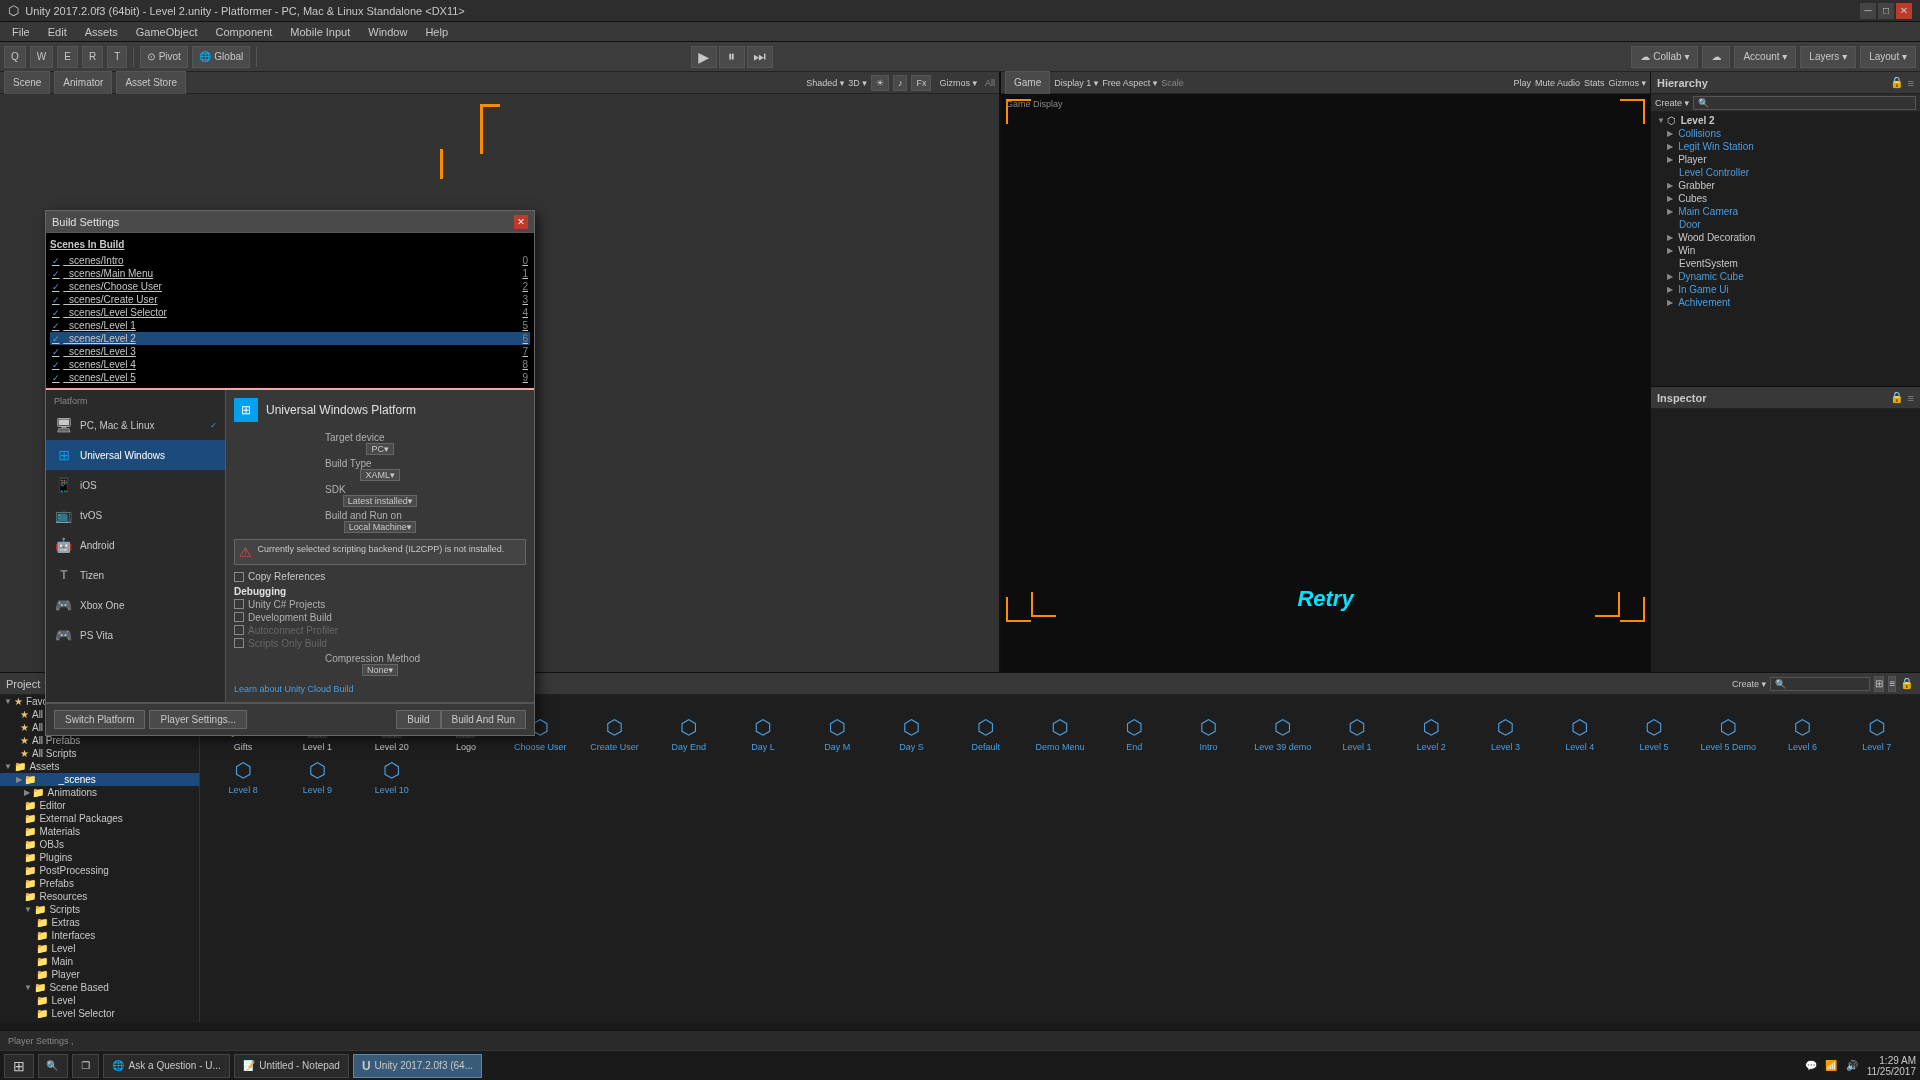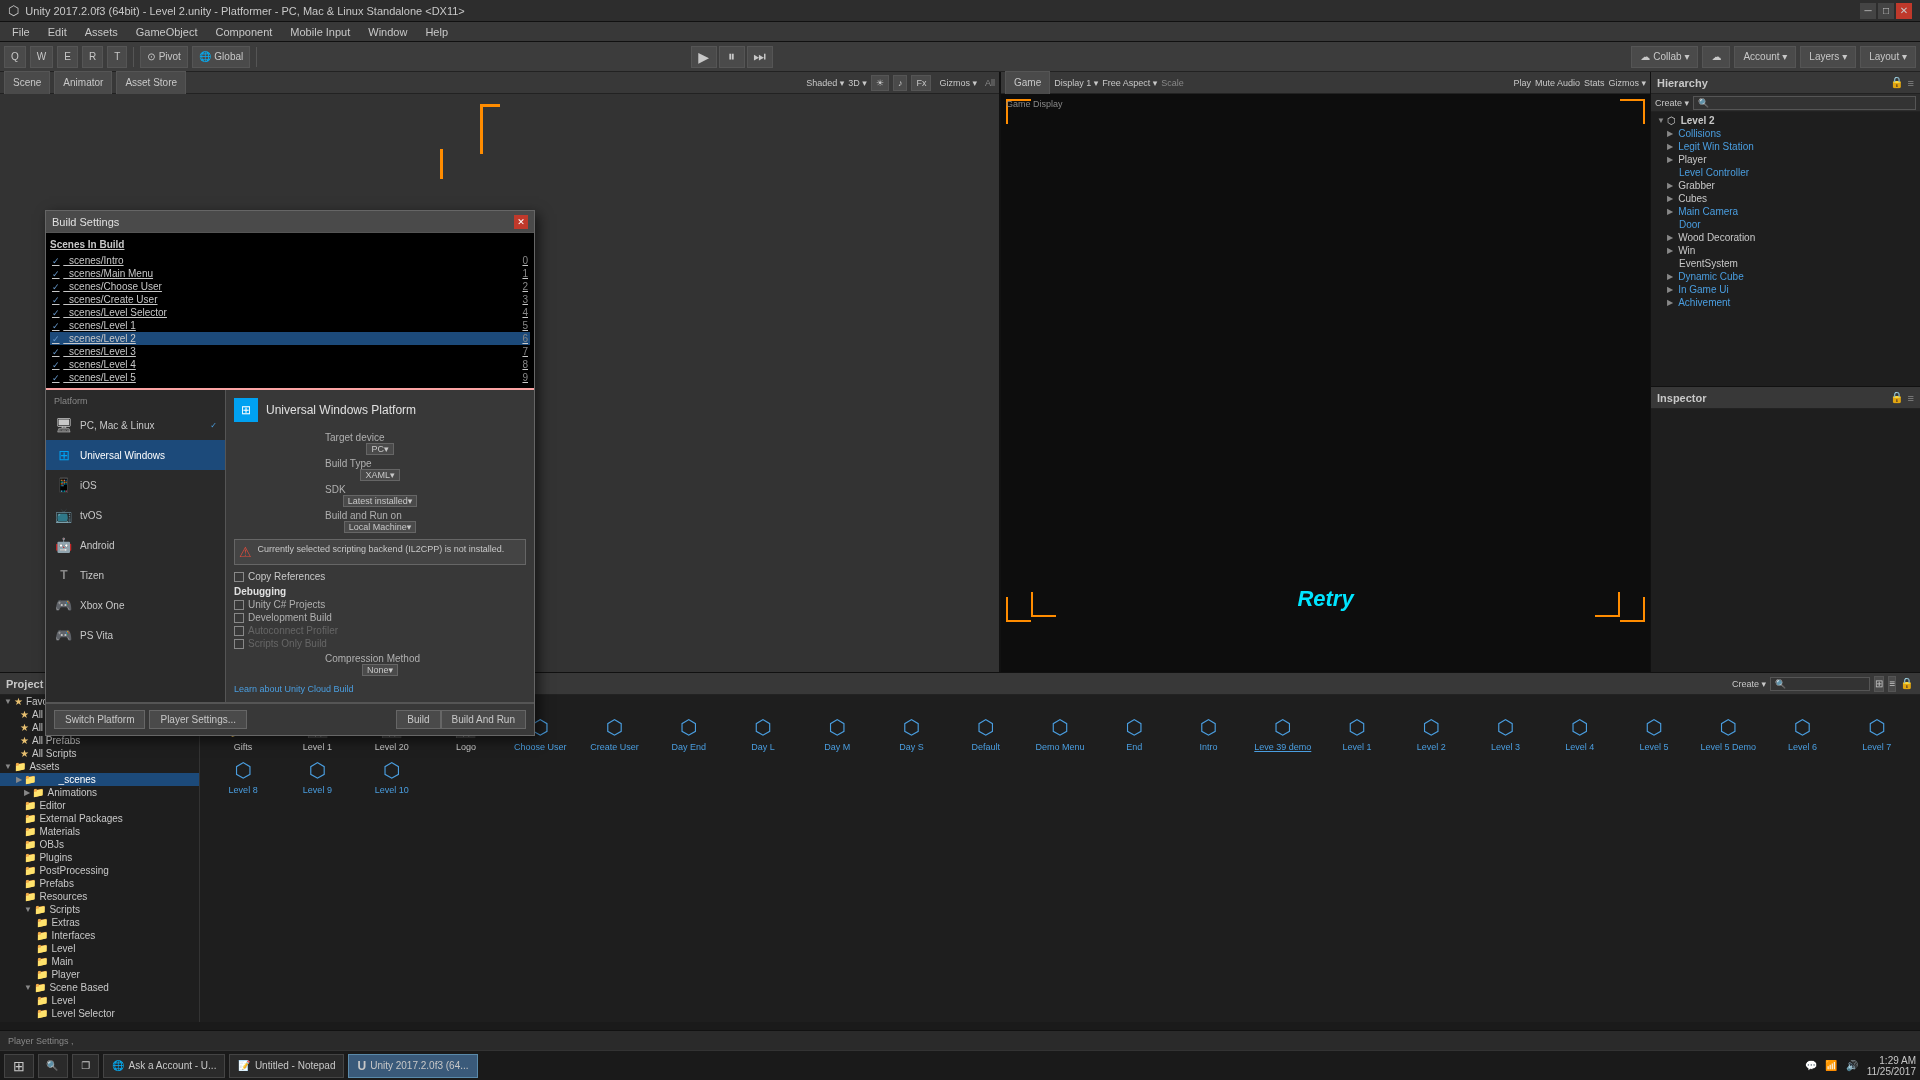--- a/index.html
+++ b/index.html
@@ -410,21 +410,21 @@
       background: transparent;
     }
     .section-header { font-size: 10px; font-weight: bold; color: #e0e0e0; margin: 4px 0 2px; }
     .debug-check {
       width: 10px; height: 10px;
       border: 1px solid #888;
       background: transparent;
       margin-right: 4px;
     }
     .debug-row {
-      display: flex; align-items: center; margin-bottom: 2px; font-size: 10px;
+      display: flex; margin-bottom: 2px; font-size: 10px;
       color: #b0b0b0;
     }
     .cloud-link { color: #4a9ee0; font-size: 9px; cursor: pointer; }
     #dialog-footer {
       display: flex;
       justify-content: space-between;
       align-items: center;
       padding: 6px 8px;
       background: #383838;
       border-top: 1px solid #555;
@@ -745,21 +745,21 @@
           <button style="background:none; border:none; color:#888; cursor:pointer; font-size:11px;">≡</button>
         </div>
       </div>
       <div style="flex:1; padding:4px;"></div>
     </div>
   </div>
 </div>
 
 <div id="project-panel" style="display:flex; width:100%; height:350px; background:#1e1e1e; border-top:1px solid #111; position:relative; flex-direction:column;">
   <div id="project-header" style="height:22px; background:#383838; display:flex; align-items:center; padding:0 6px; border-bottom:1px solid #222; font-size:11px; flex-shrink:0;">
-    <span style="font-weight:bold; margin-right:4px;">Project</span>
+    <span style="font-weight:normal; margin-right:4px;">Project</span>
     <span style="font-size:10px; cursor:pointer; color:#888; margin-right:8px;">Console</span>
     <div style="margin-left:auto; display:flex; gap:4px; align-items:center;">
       <span style="font-size:9px; color:#c8c8c8; cursor:pointer;">Create ▾</span>
       <input style="height: 14px; width: 100px; background: rgb(51, 51, 51); border: 1px solid rgb(85, 85, 85); color: rgb(200, 200, 200); font-size: 9px; padding: 0px 4px;" type="text" placeholder="🔍">
       <button style="background:#4a4a4a; border:1px solid #555; color:#c8c8c8; font-size:10px; height:16px; cursor:pointer;">⊞</button>
       <button style="background:#4a4a4a; border:1px solid #555; color:#c8c8c8; font-size:10px; height:16px; cursor:pointer;">≡</button>
       <button style="background:none; border:none; color:#888; cursor:pointer; font-size:11px;">🔒</button>
     </div>
   </div>
   <div id="project-body" style="flex:1; display:flex; overflow:hidden;">
@@ -934,21 +934,21 @@
         <div class="asset-row" style="flex-direction:column; align-items:center;">
           <span style="font-size:20px; color:#4a9ee0;">⬡</span>
           <span style="font-size:9px; text-align:center; color:#4a9ee0;">End</span>
         </div>
         <div class="asset-row" style="flex-direction:column; align-items:center;">
           <span style="font-size:20px; color:#4a9ee0;">⬡</span>
           <span style="font-size:9px; text-align:center; color:#4a9ee0;">Intro</span>
         </div>
         <div class="asset-row" style="flex-direction:column; align-items:center;">
           <span style="font-size:20px; color:#4a9ee0;">⬡</span>
-          <span style="font-size:9px; text-align:center; color:#4a9ee0;text-decoration:underline;">Leve 39 demo</span>
+          <span style="font-size:9px; text-align:center; color:#4a9ee0;">Leve 39 demo</span>
         </div>
         <div class="asset-row" style="flex-direction:column; align-items:center;">
           <span style="font-size:20px; color:#4a9ee0;">⬡</span>
           <span style="font-size:9px; text-align:center; color:#4a9ee0;">Level 1</span>
         </div>
         <div class="asset-row" style="flex-direction:column; align-items:center;">
           <span style="font-size:20px; color:#4a9ee0;">⬡</span>
           <span style="font-size:9px; text-align:center; color:#4a9ee0;">Level 2</span>
         </div>
         <div class="asset-row" style="flex-direction:column; align-items:center;">
@@ -1174,21 +1174,21 @@
       <span style="font-size:14px;">⊞</span>
     </button>
     <button class="taskbar-btn">
       <span>🔍</span>
     </button>
     <button class="taskbar-btn">
       <span>❐</span>
     </button>
     <button class="taskbar-btn">
       <span>🌐</span>
-      <span>Ask a Account - U...</span>
+      <span>Ask a Question - U...</span>
     </button>
     <button class="taskbar-btn">
       <span>📝</span>
       <span>Untitled - Notepad</span>
     </button>
     <button class="taskbar-btn active">
       <span style="font-size:12px; font-weight:bold;">U</span>
       <span>Unity 2017.2.0f3 (64...</span>
     </button>
   </div>

